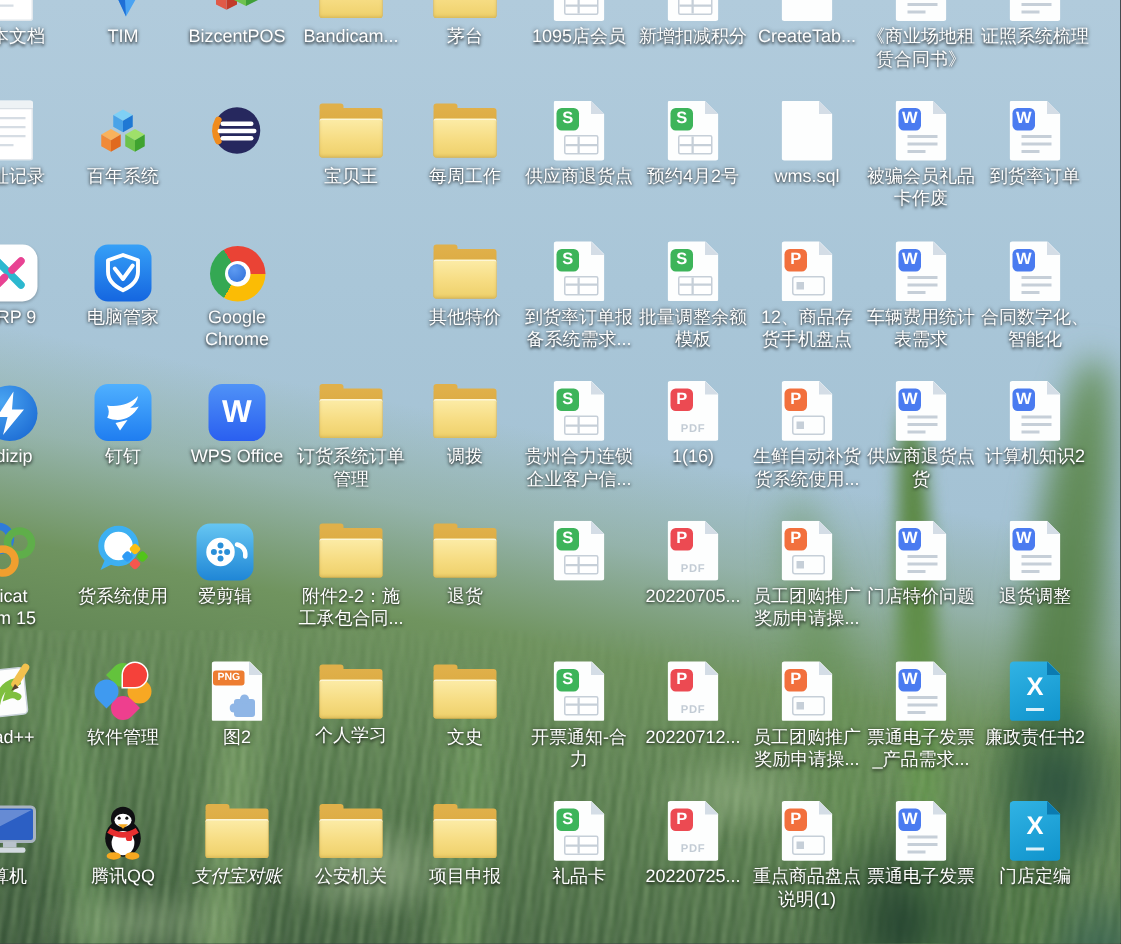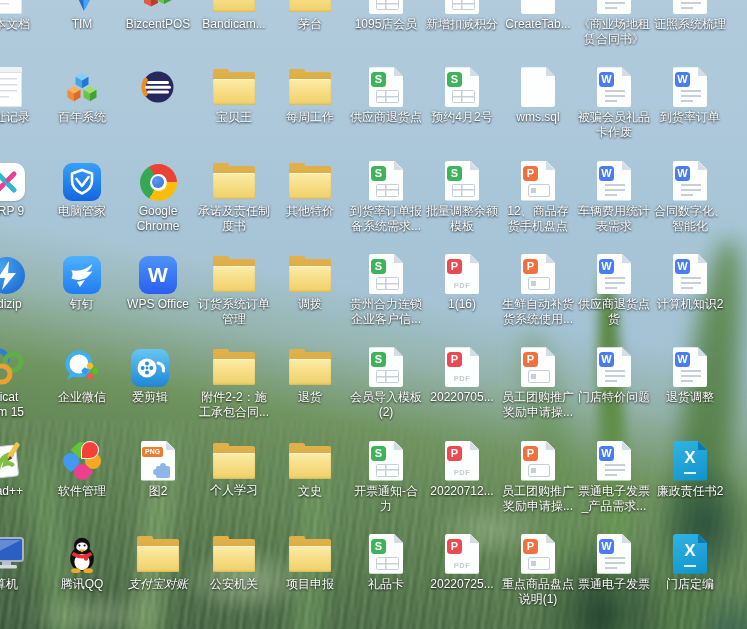--- a/index.html
+++ b/index.html
@@ -326,30 +326,20 @@
         <div class="ibox">
           <div class="ic sq pcmgr">
             <svg viewBox="0 0 38 38" width="38" height="38">
               <path d="M19 7l10 3.5v7.5c0 6.5-4.5 10-10 12.5-5.5-2.5-10-6-10-12.5v-7.5z" fill="none" stroke="#fff" stroke-width="2.6" stroke-linejoin="round"></path>
               <path d="M13.5 16l5.5 7 6.5-9" fill="none" stroke="#fff" stroke-width="2.6" stroke-linecap="round" stroke-linejoin="round"></path>
             </svg>
           </div>
         </div>
         <div class="lbl">电脑管家</div>
       </div>
-      <div class="cell" style="left: 196px; top: 160.6px;">
-        <div class="ibox">
-          <div class="ic folder">
-            <i class="f-back"></i>
-            <i class="f-front"></i>
-          </div>
-        </div>
-        <div class="lbl">承诺及责任制
-度书</div>
-      </div>
       <div class="cell" style="left: 272px; top: 160.6px;">
         <div class="ibox">
           <div class="ic folder">
             <i class="f-back"></i>
             <i class="f-front"></i>
           </div>
         </div>
         <div class="lbl">其他特价</div>
       </div>
       <div class="cell" style="left: 348px; top: 160.6px;">
@@ -521,21 +511,21 @@
         <div class="ibox">
           <svg class="ic" viewBox="0 0 40 40" width="40" height="40">
             <circle cx="17" cy="17" r="11.5" fill="#fff" stroke="#3db0f2" stroke-width="4"></circle>
             <polygon points="8,26 5,33 13,29" fill="#3db0f2"></polygon>
             <rect x="25" y="16" width="6" height="6" rx="2" fill="#fbbf14" transform="rotate(45 28 19)"></rect>
             <rect x="30" y="21" width="6" height="6" rx="2" fill="#52c41a" transform="rotate(45 33 24)"></rect>
             <rect x="25" y="26" width="6" height="6" rx="2" fill="#f5564e" transform="rotate(45 28 29)"></rect>
             <rect x="20" y="21" width="6" height="6" rx="2" fill="#2f9bf5" transform="rotate(45 23 24)"></rect>
           </svg>
         </div>
-        <div class="lbl">企业微信</div>
+        <div class="lbl">货系统使用</div>
       </div>
       <div class="cell" style="left: 112px; top: 347.2px;">
         <div class="ibox">
           <div class="ic sq ajj">
             <svg viewBox="0 0 38 38" width="38" height="38">
               <circle cx="16" cy="19" r="9.5" fill="#fff"></circle>
               <circle cx="16" cy="14.6" r="2" fill="#2a8fd8"></circle>
               <circle cx="11.6" cy="19" r="2" fill="#2a8fd8"></circle>
               <circle cx="16" cy="23.4" r="2" fill="#2a8fd8"></circle>
               <circle cx="20.4" cy="19" r="2" fill="#2a8fd8"></circle>
@@ -566,22 +556,20 @@
         <div class="lbl">退货</div>
       </div>
       <div class="cell" style="left: 348px; top: 347.2px;">
         <div class="ibox">
           <div class="ic page">
             <i class="fold"></i>
             <b class="badge b-et">S</b>
             <i class="g-table"></i>
           </div>
         </div>
-        <div class="lbl">会员导入模板
-(2)</div>
       </div>
       <div class="cell" style="left: 424px; top: 347.2px;">
         <div class="ibox">
           <div class="ic page">
             <i class="fold"></i>
             <b class="badge b-pdf">P</b>
             <i class="g-pdf">PDF</i>
           </div>
         </div>
         <div class="lbl">20220705...</div>

